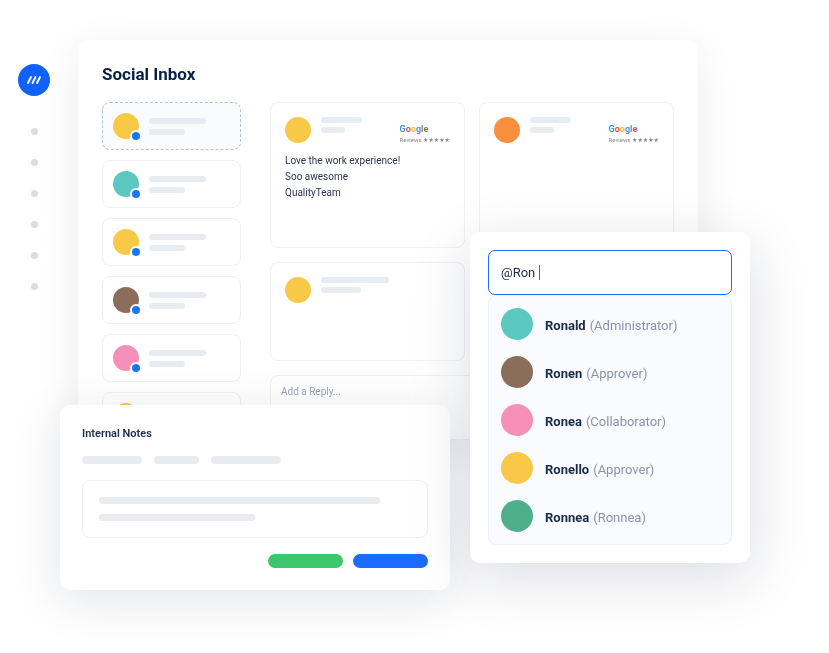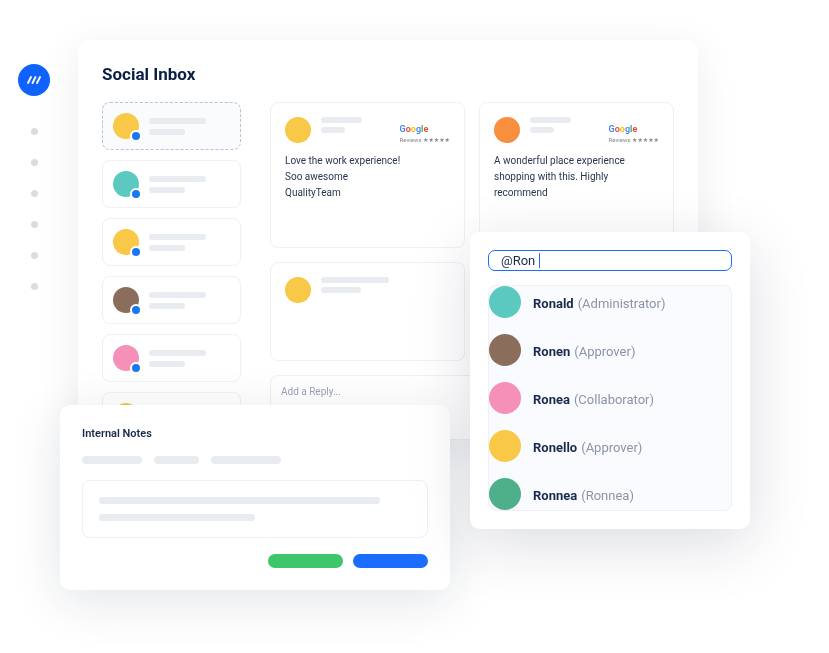--- a/index.html
+++ b/index.html
@@ -30,24 +30,24 @@
 .reply-box{width:404px;border:1px solid #eef0f4;border-radius:8px;padding:10px;font-size:10px;color:#9aa3b8}
 .notes-panel{position:absolute;left:60px;top:405px;width:390px;background:#fff;border-radius:10px;box-shadow:0 10px 50px rgba(20,30,60,0.12);padding:22px}
 .notes-title{font-size:11px;font-weight:600;color:#1a2b4a;margin-bottom:16px}
 .notes-tabs{display:flex;gap:12px;margin-bottom:16px}
 .notes-tab{height:8px;background:#e8ebf0;border-radius:4px}
 .notes-body{border:1px solid #eef0f4;border-radius:8px;padding:16px;display:flex;flex-direction:column;gap:10px;margin-bottom:16px}
 .notes-actions{display:flex;gap:10px;justify-content:flex-end}
 .btn-green{width:75px;height:14px;background:#3dc66b;border-radius:7px}
 .btn-blue{width:75px;height:14px;background:#1a6dff;border-radius:7px}
 .mention-panel{position:absolute;left:470px;top:232px;width:280px;background:#fff;border-radius:10px;box-shadow:0 15px 60px rgba(20,30,60,0.15);padding:18px}
-.mention-input{border:1.5px solid #1a6dff;border-radius:7px;padding:2px 12px;font-size:13px;color:#1a2b4a;margin-bottom:14px;display:flex;align-items:center}
+.mention-input{border:1.5px solid #1a6dff;border-radius:7px;padding:14px 12px;font-size:13px;color:#1a2b4a;display:flex;align-items:center}
 .cursor{display:inline-block;width:1px;height:15px;background:#1a6dff;margin-left:4px;animation:blink 1s infinite}
 @keyframes blink{50%{opacity:0}}
-.mention-list{border:1px solid #eef0f4;background:#fafbff;border-radius:8px;display:flex;flex-direction:column;gap:16px}
+.mention-list{border:1px solid #eef0f4;background:#fafbff;border-radius:8px;padding:12px;display:flex;flex-direction:column;gap:16px}
 .mention-item{display:flex;align-items:center;gap:12px}
 .mention-av{width:32px;height:32px;border-radius:50%;flex-shrink:0}
 .mention-name{font-size:13px;font-weight:700;color:#1a2b4a}
 .mention-role{font-size:13px;color:#8a93a8;font-weight:400}
 </style>
 </head>
 <body>
 
 <div class="nav">
   <div class="nav-logo">
@@ -138,21 +138,20 @@
       </div>
       <div class="review-card">
         <div class="review-head">
           <div class="review-av" style="background:#f78f3f"></div>
           <div class="review-skel">
               <div class="skel" style="width:60%"></div>
               <div class="skel" style="width:35%"></div>
             </div>
           <div><span class="google"><span class="g1">G</span><span class="g2">o</span><span class="g3">o</span><span class="g1">g</span><span class="g4">l</span><span class="g2">e</span></span><div class="google-sub">Reviews ★★★★★</div></div>
         </div>
-        <div class="review-text" style="white-space:pre-line">A wonderful place experience shopping with this. Highly recommend</div>
       </div>
       <div class="review-card">
         <div class="review-head">
           <div class="review-av" style="background:#f9c846"></div>
           <div class="review-skel">
               <div class="skel" style="width:60%"></div>
               <div class="skel" style="width:35%"></div>
             </div>
           <div style="visibility:hidden"><span class="google">G</span></div>
         </div>

